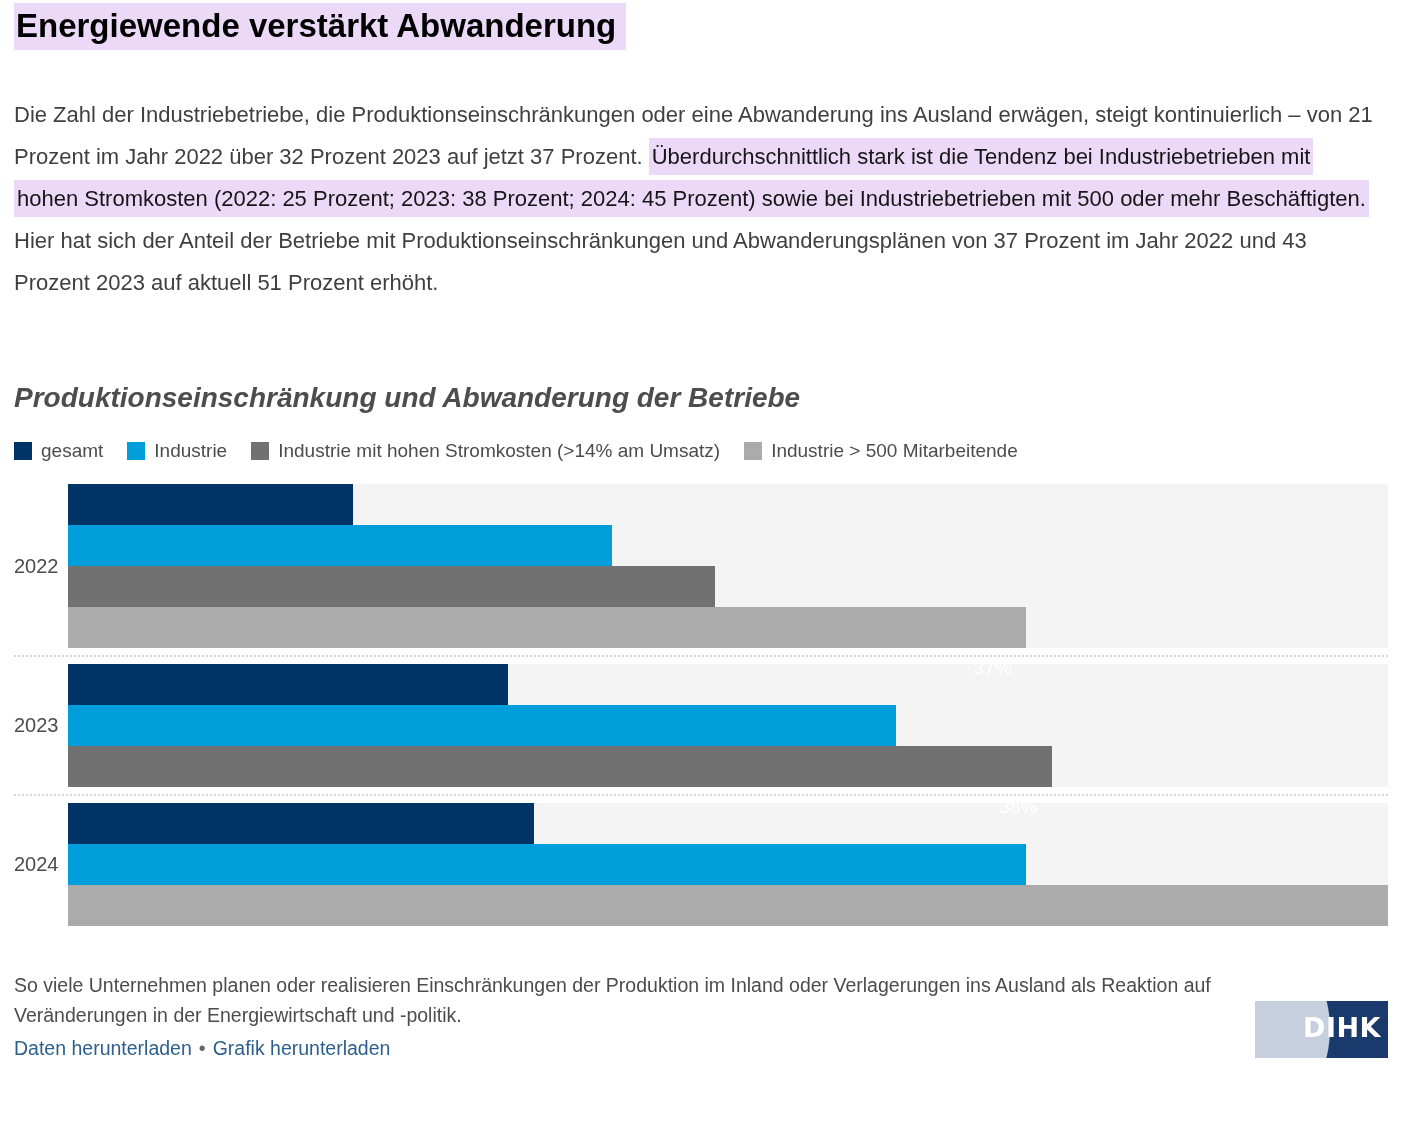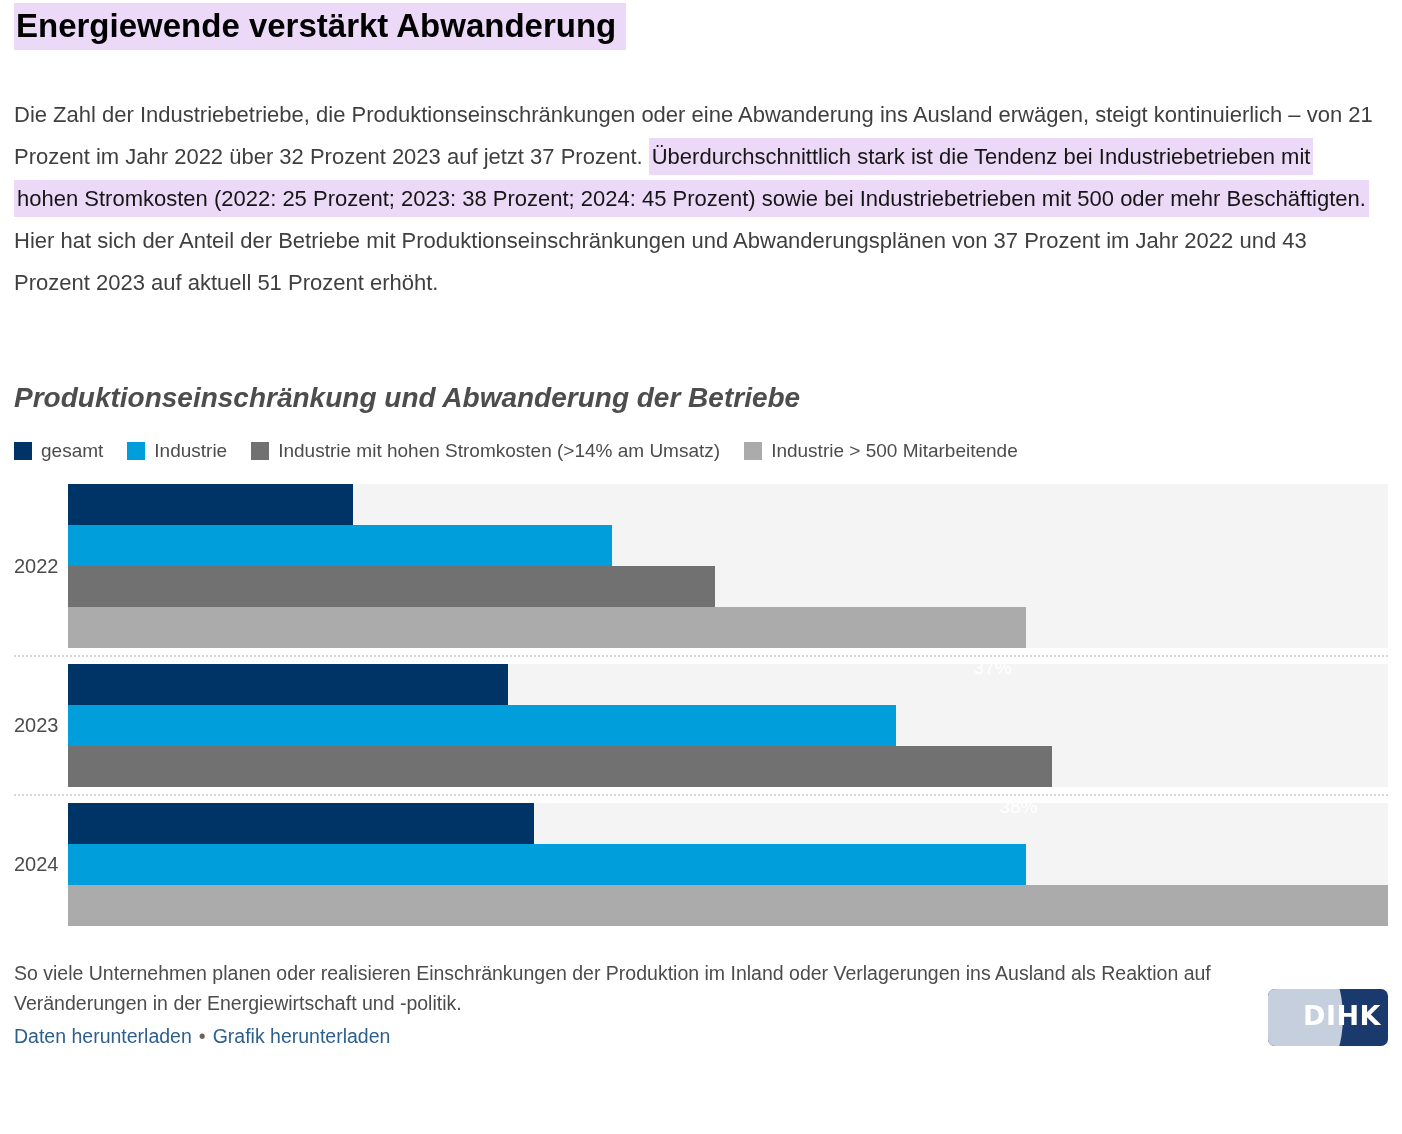--- a/index.html
+++ b/index.html
@@ -58,31 +58,31 @@
     display: flex; flex-direction: column;
   }
   .bar { height: 41px; position: relative; }
   .bar-value {
     position: absolute; right: 14px; top: 50%; transform: translateY(-50%);
     color: #ffffff; font-size: 19px; white-space: nowrap; margin-top: 40px;
   }
   .group-sep { border-top: 2px dotted #d7d7d7; margin: 7px 0; }
 
   
-  .footer { display: flex; justify-content: space-between; margin-top: 32px; }
+  .footer { display: flex; justify-content: space-between; margin-top: 44px; }
   .footer-left { max-width: 1225px; }
   .source-note { margin: 0; font-size: 19.5px; line-height: 30px; color: #4c4c4c; }
   .links { margin: 7px 0 0 0; font-size: 19.5px; }
   .links a { color: var(--link, #2d5f8d); text-decoration: none; cursor: pointer; }
   .link-sep { color: #6e6157; margin: 0 7px; }
 
   .logo {
-    position: relative; width: 120px; height: 57px;
+    position: relative; width: 133px; height: 57px;
     background: var(--logo-navy, #1a3a6e);
-    overflow: hidden; align-self: flex-end; margin-bottom: 2px; flex: 0 0 auto; border-radius: 7px;
+    overflow: hidden; align-self: flex-end; margin-bottom: 2px; flex: 0 0 auto;
   }
   .logo-light {
     position: absolute; left: -95px; top: -72px;
     width: 170px; height: 200px; border-radius: 50%;
     background: var(--logo-light, #c6cfdd);
   }
   .logo-text {
     position: absolute; right: 7px; top: 50%; transform: translateY(-58%);
     color: #fff; font-weight: 700; font-size: 27px; letter-spacing: 0.5px;
     font-family: "DejaVu Sans", sans-serif;

